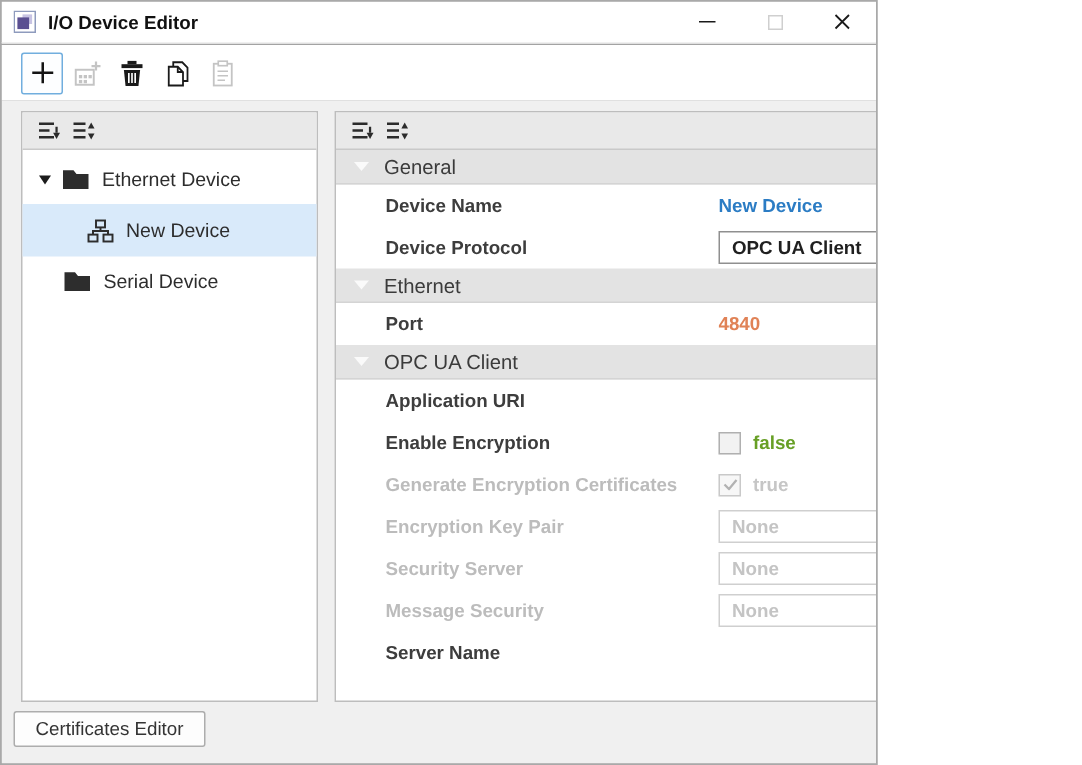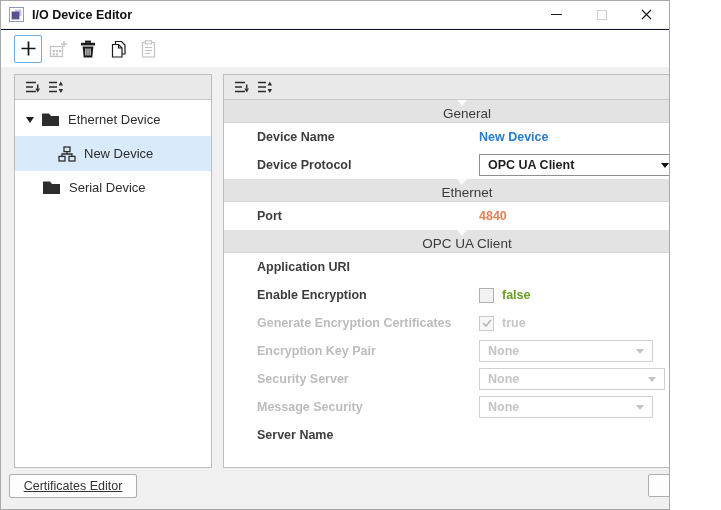--- a/index.html
+++ b/index.html
@@ -1,18 +1,18 @@
 <!DOCTYPE html>
 <html><head>
 <meta charset="utf-8">
 <style>
   * { box-sizing: border-box; margin: 0; padding: 0; }
   html,body { width: 721px; height: 510px; }
   body { font-family: "Liberation Sans", sans-serif; background: #fff; }
-  .window { position: relative; width: 670px; height: 510px; background: #0f172a; border: 1px solid #a9a9a9; overflow: hidden; }
+  .window { position: relative; width: 585px; height: 510px; background: #a3a3a3; border: 1px solid #a9a9a9; overflow: hidden; }
 
   
   .titlebar { position: absolute; top: 0; left: 0; right: 0; height: 28px; background: #fff; display: flex; align-items: center; border-bottom: 1px solid #f0f0f0; }
   .app-icon { margin-left: 8px; width: 16px; height: 16px; display: flex; align-items: center; }
   .title-text { margin-left: 7px; font-size: 12.5px; font-weight: 700; color: #111; }
   .win-controls { margin-left: auto; display: flex; height: 100%; }
   .win-btn { width: 45px; height: 100%; display: flex; align-items: center; justify-content: center; }
   .min-glyph { width: 11px; height: 1px; background: #1a1a1a; }
   .max-glyph { width: 10px; height: 10px; border: 1px solid #cfcfcf; }
 
@@ -32,21 +32,21 @@
   .tree-row { height: 33px; display: flex; align-items: center; font-size: 13px; color: #2d2d2d; cursor: default; }
   .tree-row.selected { background: #d9eafa; height: 35px; }
   .expander { width: 0; height: 0; border-left: 4.5px solid transparent; border-right: 4.5px solid transparent; border-top: 6px solid #1c1c1c; margin-left: 11px; margin-right: 7px; }
   .expander-spacer { width: 27px; }
   .indent-1 { width: 43px; }
   .tree-icon { display: flex; align-items: center; margin-right: 8px; }
 
   
   .prop-panel { position: absolute; left: 222px; top: 7px; width: 490px; height: 394px; background: #fff; border: 1px solid #bdbdbd; overflow: hidden; }
   .prop-scroll { position: absolute; top: 25px; left: 0; width: 474px; bottom: 0; overflow: hidden; }
-  .psection { height: 23px; background: #e3e3e3; border-bottom: 1px solid #d4d4d4; display: flex; align-items: center; padding-left: 12px; flex-direction: column; }
+  .psection { height: 23px; background: #e3e3e3; border-bottom: 1px solid #d4d4d4; display: flex; align-items: center; padding-left: 12px; }
   .psection .tri { width: 0; height: 0; border-left: 5px solid transparent; border-right: 5px solid transparent; border-top: 6px solid #fafafa; margin-right: 10px; }
   .psection .sec-label { font-size: 13.5px; color: #3b3b3b; }
   .prow { height: 28px; display: flex; align-items: center; padding-left: 33px; font-size: 12.5px; font-weight: bold; }
   .plabel { width: 222px; color: #3d3d3d; flex: none; }
   .prow.disabled .plabel { color: #bcbcbc; }
   .pvalue { flex: 1; white-space: nowrap; overflow: hidden; }
   .val-blue { color: #2b7cc4; }
   .val-orange { color: #e08256; }
   .val-green { color: #679f25; }
   .val-gray { color: #c6c6c6; }
@@ -61,21 +61,21 @@
   .checkbox.disabled { border-color: #c9c9c9; background: #f7f7f7; }
   .cb-wrap { display: flex; align-items: center; }
 
   
   .scrollbar { position: absolute; top: 22px; right: 0; bottom: 0; width: 15px; background: #f3f3f3; border-left: 1px solid #e2e2e2; }
   .sb-arrow { position: absolute; left: 0; width: 15px; height: 14px; display: flex; align-items: center; justify-content: center; }
   .sb-up { top: 1px; } .sb-down { bottom: 1px; }
   .sb-thumb { position: absolute; left: 2px; top: 17px; width: 10px; height: 294px; background: #fbfbfb; border: 1px solid #9c9c9c; border-radius: 6px; }
 
   
-  .footer-btn { position: absolute; height: 24px; background: #fdfdfd; border: 1px solid #adadad; border-radius: 2px; font-size: 12.5px; color: #333; display: flex; align-items: center; justify-content: center; font-family: "Liberation Sans", sans-serif; text-decoration: underline; }
+  .footer-btn { position: absolute; height: 24px; background: #fdfdfd; border: 1px solid #adadad; border-radius: 2px; font-size: 12.5px; color: #333; display: flex; align-items: center; justify-content: center; font-family: "Liberation Sans", sans-serif; }
   .btn-cert { left: 8px; top: 407px; width: 128px; }
   .btn-ok { left: 647px; top: 407px; width: 60px; height: 23px; }
 </style>
 </head>
 <body>
 
 <div class="window">
 
   <div class="titlebar">
     <span class="app-icon">

